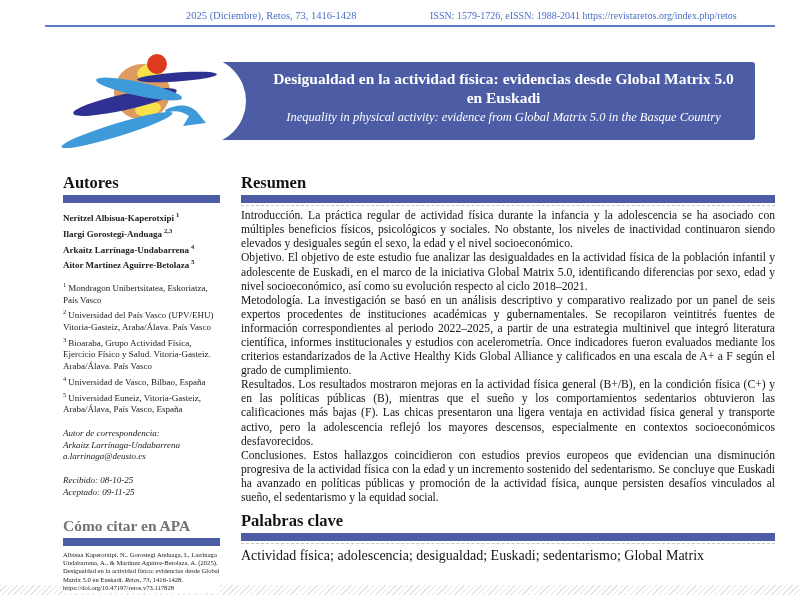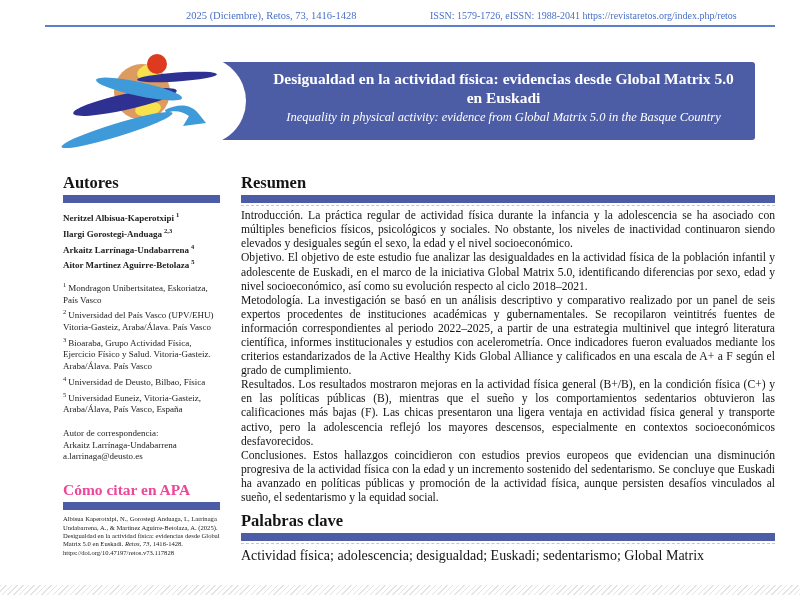--- a/index.html
+++ b/index.html
@@ -26,22 +26,22 @@
   .dash-rule{border-top:1px dashed #c6c6c6;margin-top:2px;}
   
   .sidebar{position:absolute;left:63px;top:174px;width:157px;background:#fff;z-index:1;}
   .side-txt{font-size:9px;line-height:11.7px;color:#222;}
   .authors{margin-top:6px;font-weight:600;}
   .authors div{white-space:nowrap;}
   sup{font-size:6.5px;}
   .authors sup{margin-left:2px;}
   .affils{margin-top:7px;}
   .affils sup{margin-right:2px;}
-  .block-gap{margin-top:12px;}
-  .cite-head{margin-top:18px;font-size:15.5px;font-weight:bold;color:#ec4899;}
+  .block-gap{margin-top:12px;font-style:italic;}
+  .cite-head{margin-top:18px;font-size:15.5px;font-weight:bold;color:#737373;}
   .citation{margin-top:5px;font-size:6.6px;line-height:8.4px;color:#222;}
   .citation .doi{display:block;}
   a.plainlink{color:inherit;text-decoration:none;cursor:pointer;}
   
   .main{position:absolute;left:241px;top:174px;width:534px;background:#fff;z-index:1;padding-bottom:4px;}
   .abstract{margin-top:3px;font-size:11.6px;line-height:14.1px;text-align:justify;color:#141414;}
   .abstract p{margin:0;}
   .kw-head{margin-top:7px;}
   .keywords{margin-top:4px;font-size:14px;color:#141414;}
   
@@ -95,30 +95,34 @@
       <div><span>Neritzel Albisua-Kaperotxipi</span><sup>1</sup></div>
       <div><span>Ilargi Gorostegi-Anduaga</span><sup>2,3</sup></div>
       <div><span>Arkaitz Larrínaga-Undabarrena</span><sup>4</sup></div>
       <div><span>Aitor Martinez Aguirre-Betolaza</span><sup>5</sup></div>
     </div>
 
     <div class="affils side-txt">
       <div><sup>1</sup><span>Mondragon Unibertsitatea, Eskoriatza, País Vasco</span></div>
       <div><sup>2</sup><span>Universidad del País Vasco (UPV/EHU) Vitoria-Gasteiz, Araba/Álava. País Vasco</span></div>
       <div><sup>3</sup><span>Bioaraba, Grupo Actividad Física, Ejercicio Físico y Salud. Vitoria-Gasteiz. Araba/Álava. País Vasco</span></div>
-      <div><sup>4</sup><span>Universidad de Deusto, Bilbao, Física</span></div>
+      <div><sup>4</sup><span>Universidad de Vasco, Bilbao, España</span></div>
       <div><sup>5</sup><span>Universidad Euneiz, Vitoria-Gasteiz, Araba/Álava, País Vasco, España</span></div>
     </div>
 
     <div class="block-gap side-txt">
       <div>Autor de correspondencia:</div>
       <div>Arkaitz Larrínaga-Undabarrena</div>
       <a class="plainlink" style="display:block">a.larrinaga@deusto.es</a>
     </div>
 
+    <div class="block-gap side-txt">
+      <div>Recibido: 08-10-25</div>
+      <div>Aceptado: 09-11-25</div>
+    </div>
 
     <div class="cite-head">Cómo citar en APA</div>
     <div class="blue-bar"></div>
 
     <div class="citation">
       <span>Albisua Kaperotxipi, N., Gorostegi Anduaga, I., Larrinaga Undabarrena, A., &amp; Martinez Aguirre-Betolaza, A. (2025). Desigualdad en la actividad física: evidencias desde Global Matrix 5.0 en Euskadi. </span><i>Retos, 73,</i><span> 1416-1428.</span>
       <a class="plainlink doi">https://doi.org/10.47197/retos.v73.117828</a>
     </div>
   </div>
 

